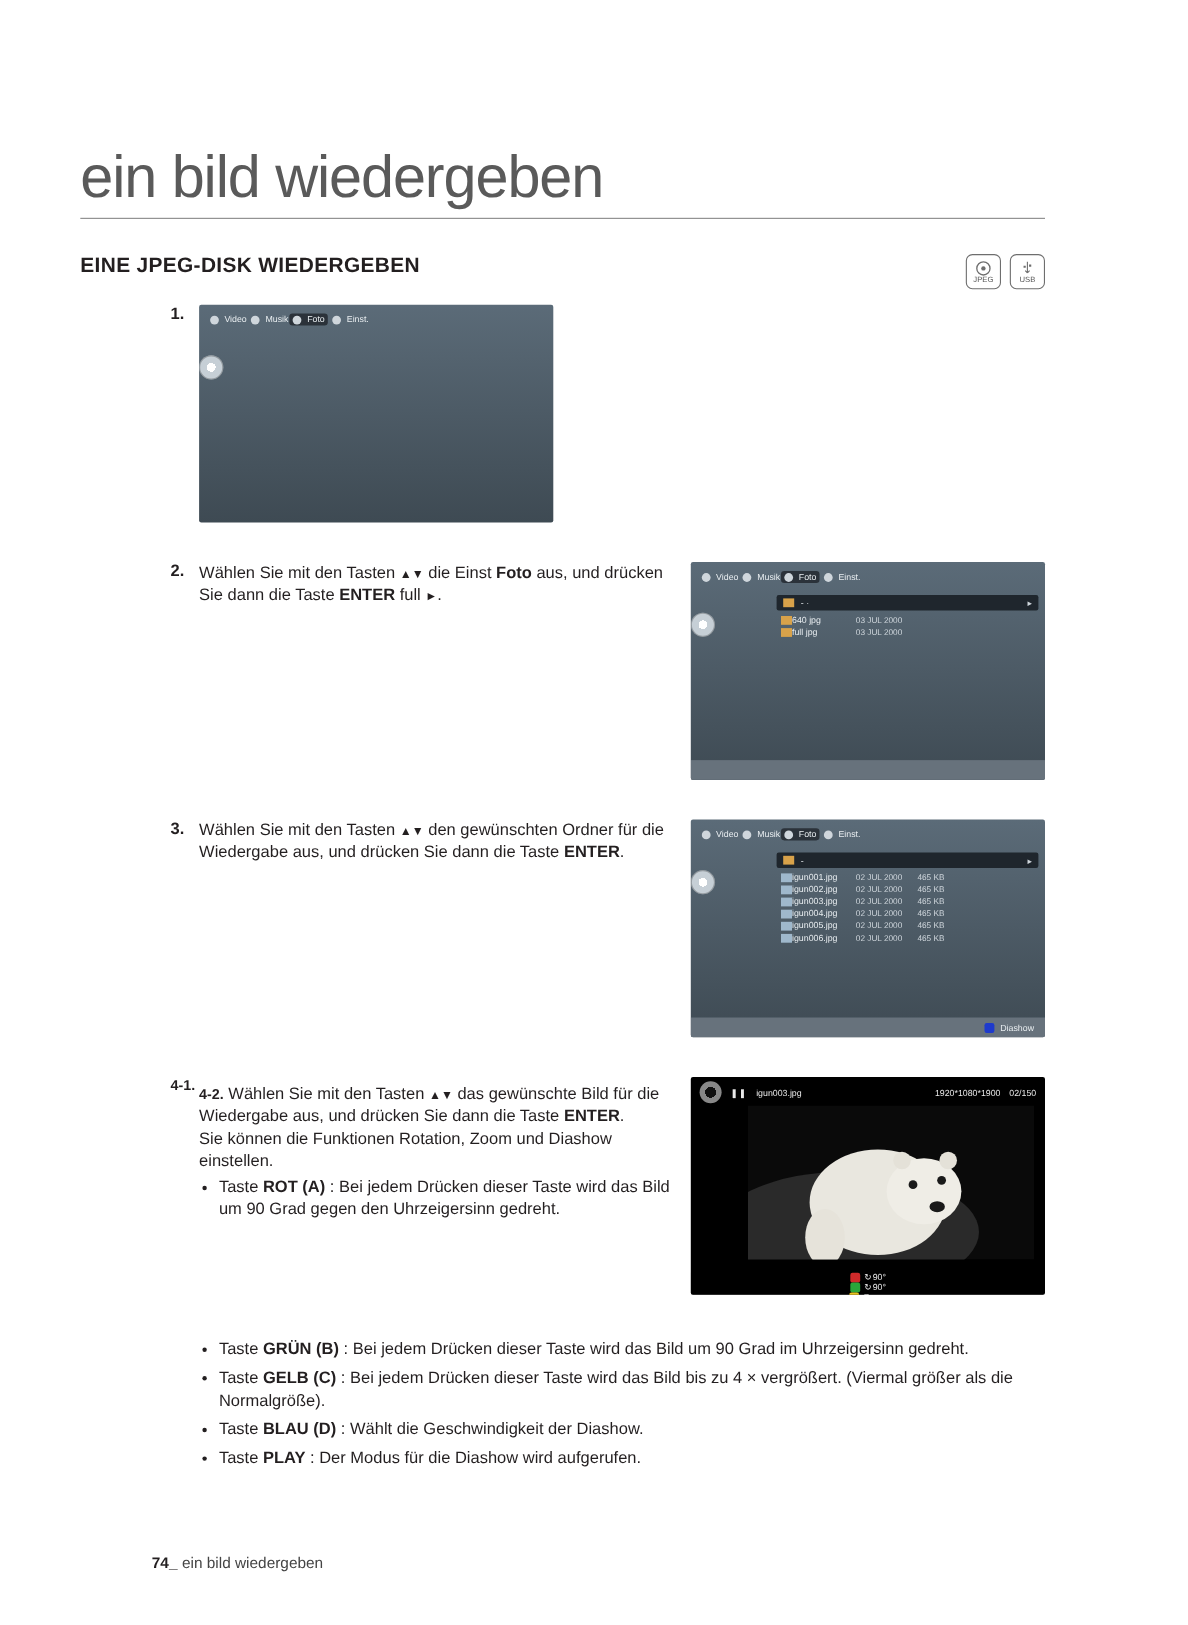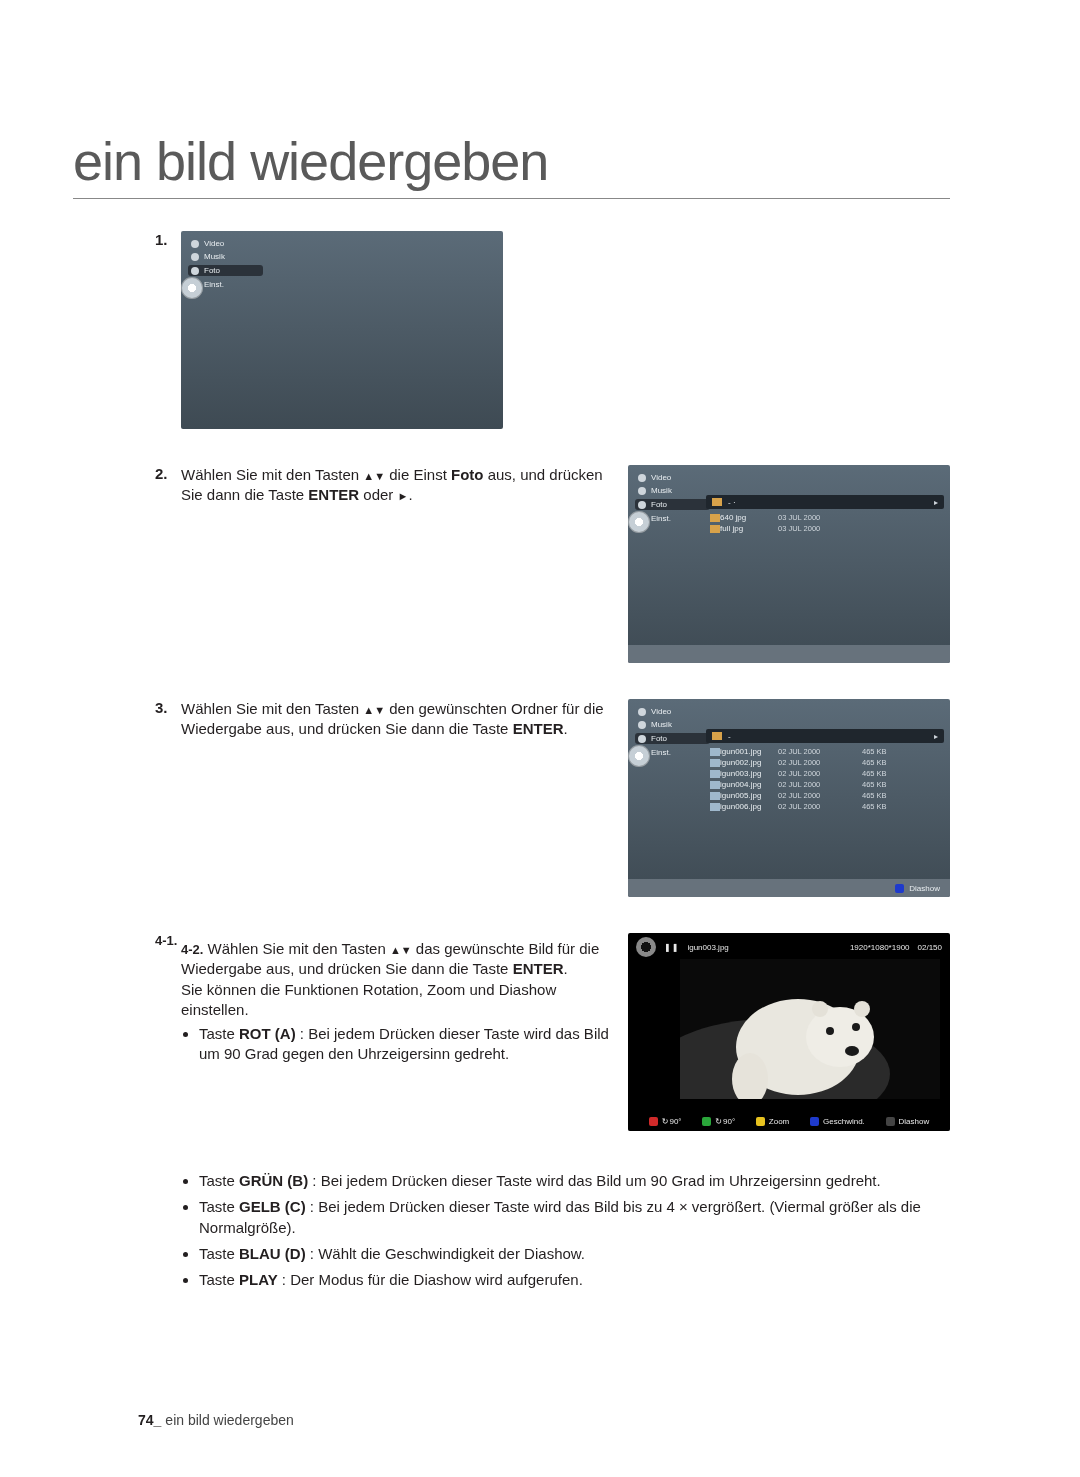--- a/index.html
+++ b/index.html
@@ -81,21 +81,21 @@
     background:linear-gradient(#5b6b78,#3e4a53);
     border-radius:2px;
     position:relative;
     margin-bottom:36px;
     overflow:hidden;
     font-size:8px;
     color:#e8edf0;
   }
   .tv .sidebar{
     position:absolute;left:0;top:8px;width:72px;
-    display:flex;flex-direction:column;gap:4px;
+    display:flex;flex-direction:row;gap:4px;
     padding-left:10px;
   }
   .tv .sidebar .sbi{display:flex;align-items:center;gap:5px;font-size:8px;}
   .tv .sidebar .sbi .dot{width:8px;height:8px;border-radius:50%;background:#cfd6dc;display:inline-block;flex:none;}
   .tv .sidebar .sbi.sel{background:#2b323a;border-radius:3px;padding:1px 3px;margin-left:-3px;}
   .tv .disc{
     position:absolute;left:0;top:46px;width:22px;height:22px;border-radius:50%;
     background:radial-gradient(circle,#fff 0 4px,#c6cfd6 4px 100%);
     box-shadow:0 0 0 1px rgba(0,0,0,.25) inset;
   }
@@ -109,21 +109,21 @@
   }
   .tv .pathbar .fld{width:10px;height:8px;background:#d8a24a;display:inline-block;flex:none;}
   .tv .pathbar .lbl{flex:1;}
   .tv .pathbar .arrow{color:#cfd6dc;}
   .tv .rows{margin-top:3px;}
   .tv .rows .r{display:flex;align-items:center;gap:0;font-size:8px;padding:1px 4px;}
   .tv .rows .r .fld{width:10px;height:8px;background:#d8a24a;flex:none;}
   .tv .rows .r .ico{width:10px;height:8px;background:#9fb8cc;flex:none;}
   .tv .rows .r .name{width:58px;}
   .tv .rows .r .date{width:56px;color:#cfd6dc;font-size:7.5px;}
-  .tv .rows .r .size{color:#cfd6dc;font-size:7.5px;margin-left:28px;}
+  .tv .rows .r .size{color:#cfd6dc;font-size:7.5px;}
   .tv .footer{
     position:absolute;left:0;right:0;bottom:0;height:18px;
     background:#67727c;
     display:flex;align-items:center;justify-content:flex-end;
     padding:0 10px;gap:5px;font-size:8px;
   }
   .tv .footer .tag{width:9px;height:9px;background:#1e3acc;border-radius:2px;display:inline-block;}
 
   .tv.photo{background:#000;}
   .tv.photo .top{
@@ -138,21 +138,21 @@
   .tv.photo .top .pause{letter-spacing:1px;}
   .tv.photo .top .fname{flex:none;}
   .tv.photo .top .res{margin-left:auto;}
   .tv.photo .bear{
     position:absolute;inset:26px 10px 26px 52px;
   }
   .tv.photo .bottom{
     position:absolute;left:0;right:0;bottom:0;height:20px;
     background:rgba(0,0,0,.55);
     display:flex;align-items:center;justify-content:space-evenly;
-    font-size:8px;color:#e8e8e8;
+    font-size:8px;color:#e8e8e8;flex-direction:column;
   }
   .tv.photo .bottom .btn{display:flex;align-items:center;gap:4px;}
   .tv.photo .bottom .sq{width:9px;height:9px;border-radius:2px;display:inline-block;}
   .sq.red{background:#d02a2a;} .sq.green{background:#2aa63a;} .sq.yellow{background:#e7c21f;}
   .sq.blue{background:#1e3acc;} .sq.play{background:#444;}
   .tv.photo .bottom .rot::before{content:"↻";margin-right:1px;font-size:8px;}
 
   .bullets{
     list-style:disc;
     margin:4px 0 0 0;
@@ -177,20 +177,38 @@
 
   .wide{width:100%;}
 </style>
 </head>
 <body>
 
 <div class="page">
 
   <h1 class="page-title">ein bild wiedergeben</h1>
 
+  <div class="section-row">
+    <h2 class="section-header">EINE JPEG-DISK WIEDERGEBEN</h2>
+    <div class="badge-row">
+      <div class="badge">
+        <svg width="14" height="14" viewBox="0 0 14 14">
+            <circle cx="7" cy="7" r="6" fill="none" stroke="#6e6e6e" stroke-width="1.2"></circle>
+            <circle cx="7" cy="7" r="2" fill="#6e6e6e"></circle>
+          </svg>
+        <span>JPEG</span>
+      </div>
+      <div class="badge">
+        <svg width="14" height="14" viewBox="0 0 14 14">
+            <path d="M7 1v10M7 11l-2-2M7 11l2-2M4 5h1v1H4zM9 4h1v1H9z" stroke="#6e6e6e" stroke-width="1" fill="none"></path>
+          </svg>
+        <span>USB</span>
+      </div>
+    </div>
+  </div>
 
   <ol class="steps">
 
     <li>
       <span class="num">1.</span>
 
       <div class="tv">
         <div class="sidebar">
           <div class="sbi">
               <span class="dot"></span>
@@ -209,21 +227,21 @@
               <span>Einst.</span>
             </div>
         </div>
         <span class="disc"></span>
       </div>
     </li>
 
     <li>
       <span class="num">2.</span>
       <div class="step-body">
-        <span>Wählen Sie mit den Tasten </span><span class="tri-up"></span><span class="tri-down"></span><span> die Einst </span><b>Foto</b><span> aus, und drücken Sie dann die Taste </span><b>ENTER</b><span> oder </span><span class="tri-right"></span>.
+        <span>Wählen Sie mit den Tasten </span><span class="tri-up"></span><span class="tri-down"></span><span> die Einst </span><b>Foto</b><span> aus, und drücken Sie dann die Taste </span><b>ENTER</b><span> full </span><span class="tri-right"></span>.
       </div>
 
       <div class="tv">
         <div class="sidebar">
           <div class="sbi">
               <span class="dot"></span>
               <span>Video</span>
             </div>
           <div class="sbi">
               <span class="dot"></span>

